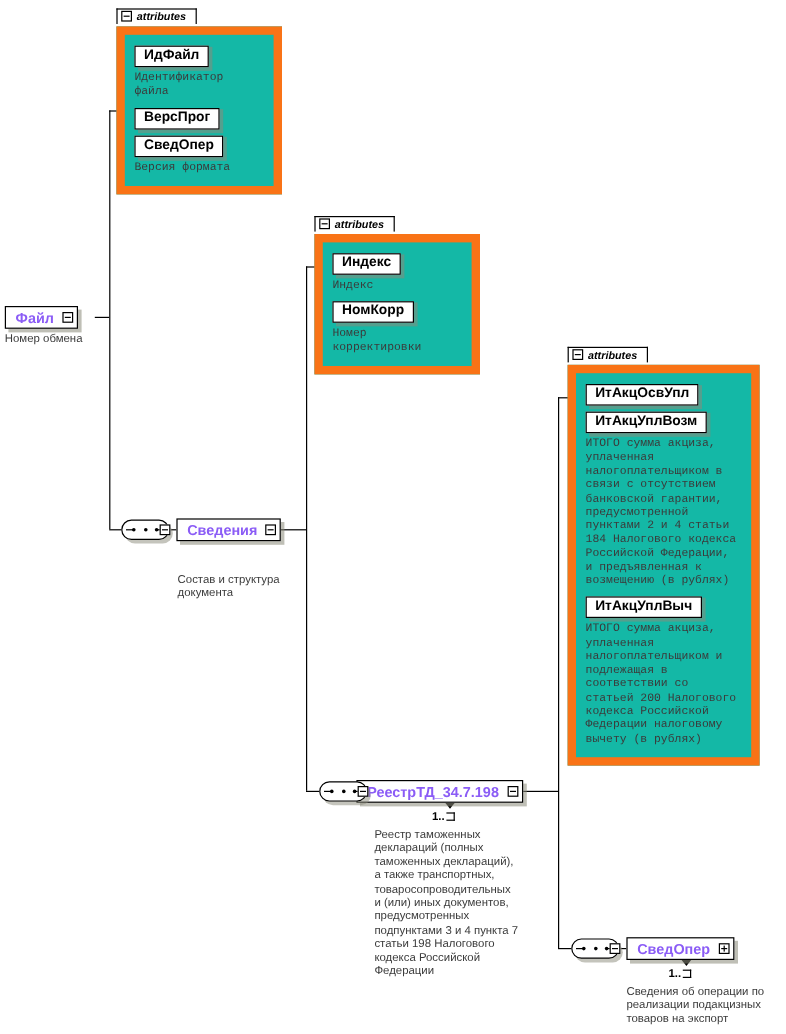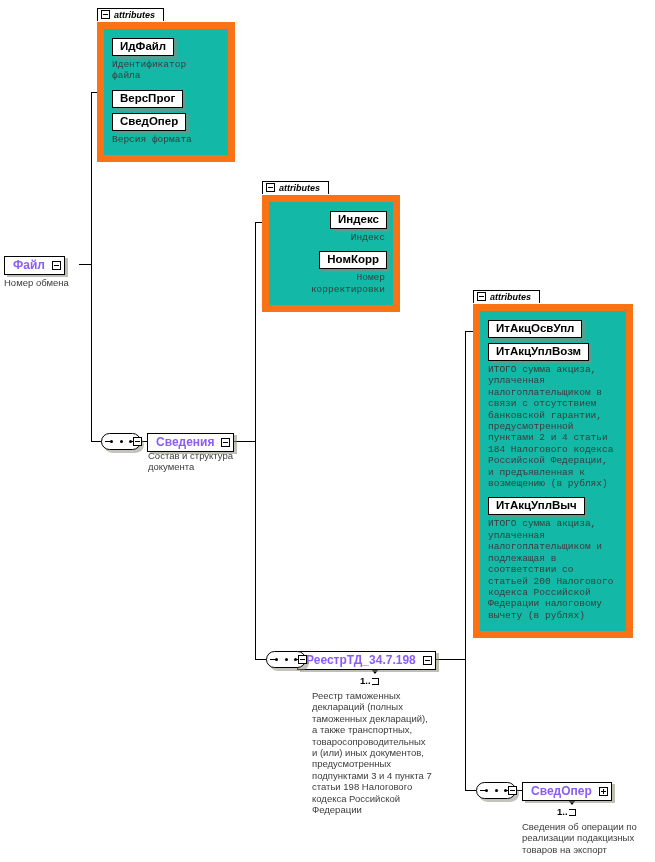--- a/index.html
+++ b/index.html
@@ -229,21 +229,21 @@
       <div class="attr-desc">Версия формата</div>
 
     </div>
   </div>
 
   <div class="attr-panel" style="left:262px;top:178px;width:138px;">
     <div class="attr-tab">
       <span class="pmbox"></span>
       <span class="tab-label">attributes</span>
     </div>
-    <div class="attr-body" style="width:138px;text-align:right;">
+    <div class="attr-body" style="width:138px;">
 
       <span class="attr-name-wrap">
         <span class="attr-name">Индекс</span>
       </span>
       <div class="attr-desc">Индекс</div>
 
       <span class="attr-name-wrap">
         <span class="attr-name">НомКорр</span>
       </span>
       <div class="attr-desc">Номер корректировки</div>
@@ -314,21 +314,21 @@
   </div>
   <span class="pmbox free" style="left:133px;top:437px;"></span>
   <div class="line-h" style="left:142px;top:441px;width:5px;"></div>
 
   <div class="node-wrap" style="left:147px;top:432px;">
     <div class="node">
       <span class="node-label">Сведения</span>
       <span class="pmbox"></span>
     </div>
   </div>
-  <div class="node-desc" style="left:148px;top:450px;width:105px;">Состав и структура документа</div>
+  <div class="node-desc" style="left:148px;top:478px;width:105px;">Состав и структура документа</div>
 
   <div class="seq" style="left:266px;top:651px;">
     <div class="seq-shadow"></div>
     <div class="seq-body"></div>
     <div class="bar l"></div>
     <div class="bar r"></div>
     <div class="dots">
         <i></i>
         <i></i>
         <i></i>

